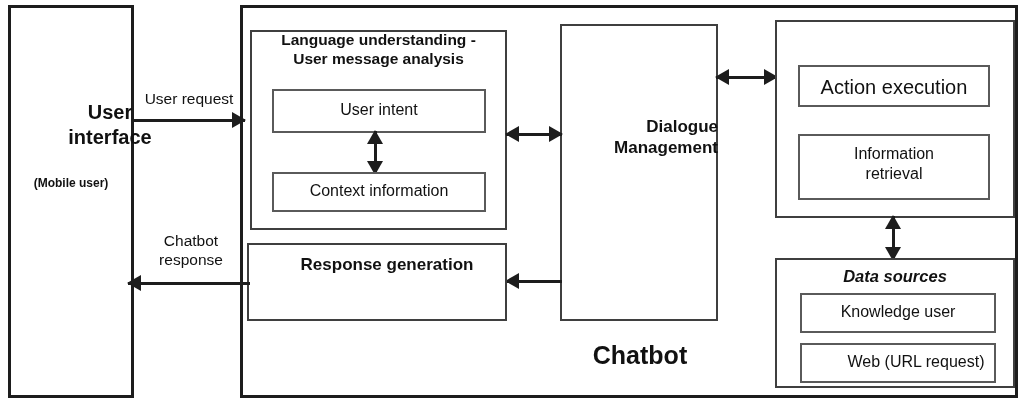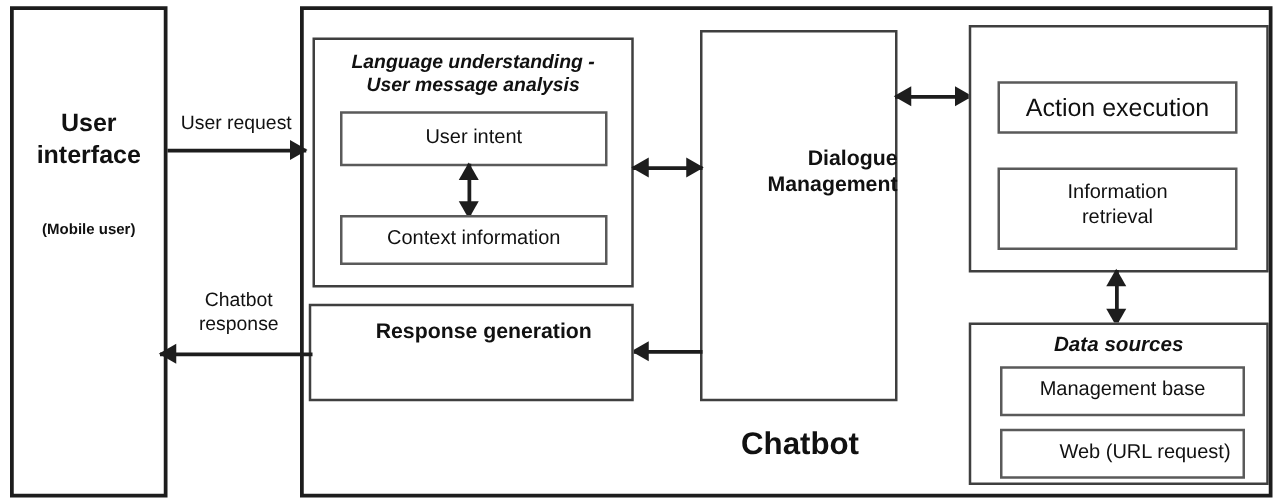--- a/index.html
+++ b/index.html
@@ -90,29 +90,29 @@
     border-right: 8px solid transparent;
     border-top: 14px solid #1d1d1d;
   }
 </style>
 </head>
 <body>
 
 <div id="canvas">
 
   <div class="box dark" style="left:8px; top:5px; width:126px; height:393px;"></div>
-  <div class="lbl bold" style="left:8px; top:87px; width:126px; font-size:20px;">User
+  <div class="lbl bold" style="left:8px; top:100px; width:126px; font-size:20px;padding-left:39px;">User
 interface</div>
   <div class="lbl bold" style="left:8px; top:176px; width:126px; font-size:12px;">(Mobile user)</div>
 
   <div class="box dark" style="left:240px; top:5px; width:778px; height:393px;"></div>
   <div class="lbl bold" style="left:560px; top:340px; width:160px; font-size:25px;">Chatbot</div>
 
   <div class="box mid" style="left:250px; top:30px; width:257px; height:200px;"></div>
-  <div class="lbl bold" style="left:254px; top:40px; width:249px; font-size:15.5px;font-style:italic;">Language understanding -
+  <div class="lbl bold" style="left:254px; top:30px; width:249px; font-size:15.5px;">Language understanding -
 User message analysis</div>
 
   <div class="box" style="left:272px; top:89px; width:214px; height:44px;"></div>
   <div class="lbl" style="left:272px; top:100px; width:214px; font-size:16px;">User intent</div>
 
   <div class="arrow-v" style="left:366px; top:131px; width:18px; height:43px;">
     <div class="shaft"></div>
     <div class="head up"></div>
     <div class="head down"></div>
   </div>
@@ -156,21 +156,21 @@
   <div class="arrow-v" style="left:884px; top:216px; width:18px; height:44px;">
     <div class="shaft"></div>
     <div class="head up"></div>
     <div class="head down"></div>
   </div>
 
   <div class="box mid" style="left:775px; top:258px; width:240px; height:130px;"></div>
   <div class="lbl bold" style="left:775px; top:266px; width:240px; font-size:16.5px;font-style:italic;">Data sources</div>
 
   <div class="box" style="left:800px; top:293px; width:196px; height:40px;"></div>
-  <div class="lbl" style="left:800px; top:302px; width:196px; font-size:16px;">Management base</div>
+  <div class="lbl" style="left:800px; top:302px; width:196px; font-size:16px;">Knowledge user</div>
 
   <div class="box" style="left:800px; top:343px; width:196px; height:40px;"></div>
   <div class="lbl" style="left:800px; top:352px; width:232px; font-size:16px;">Web (URL request)</div>
 
   <div class="arrow-h" style="left:134px; top:111px; width:111px; height:18px;">
     <div class="shaft"></div>
     <div class="head right"></div>
   </div>
   <div class="lbl" style="left:132px; top:89px; width:114px; font-size:15.5px;">User request</div>
 

